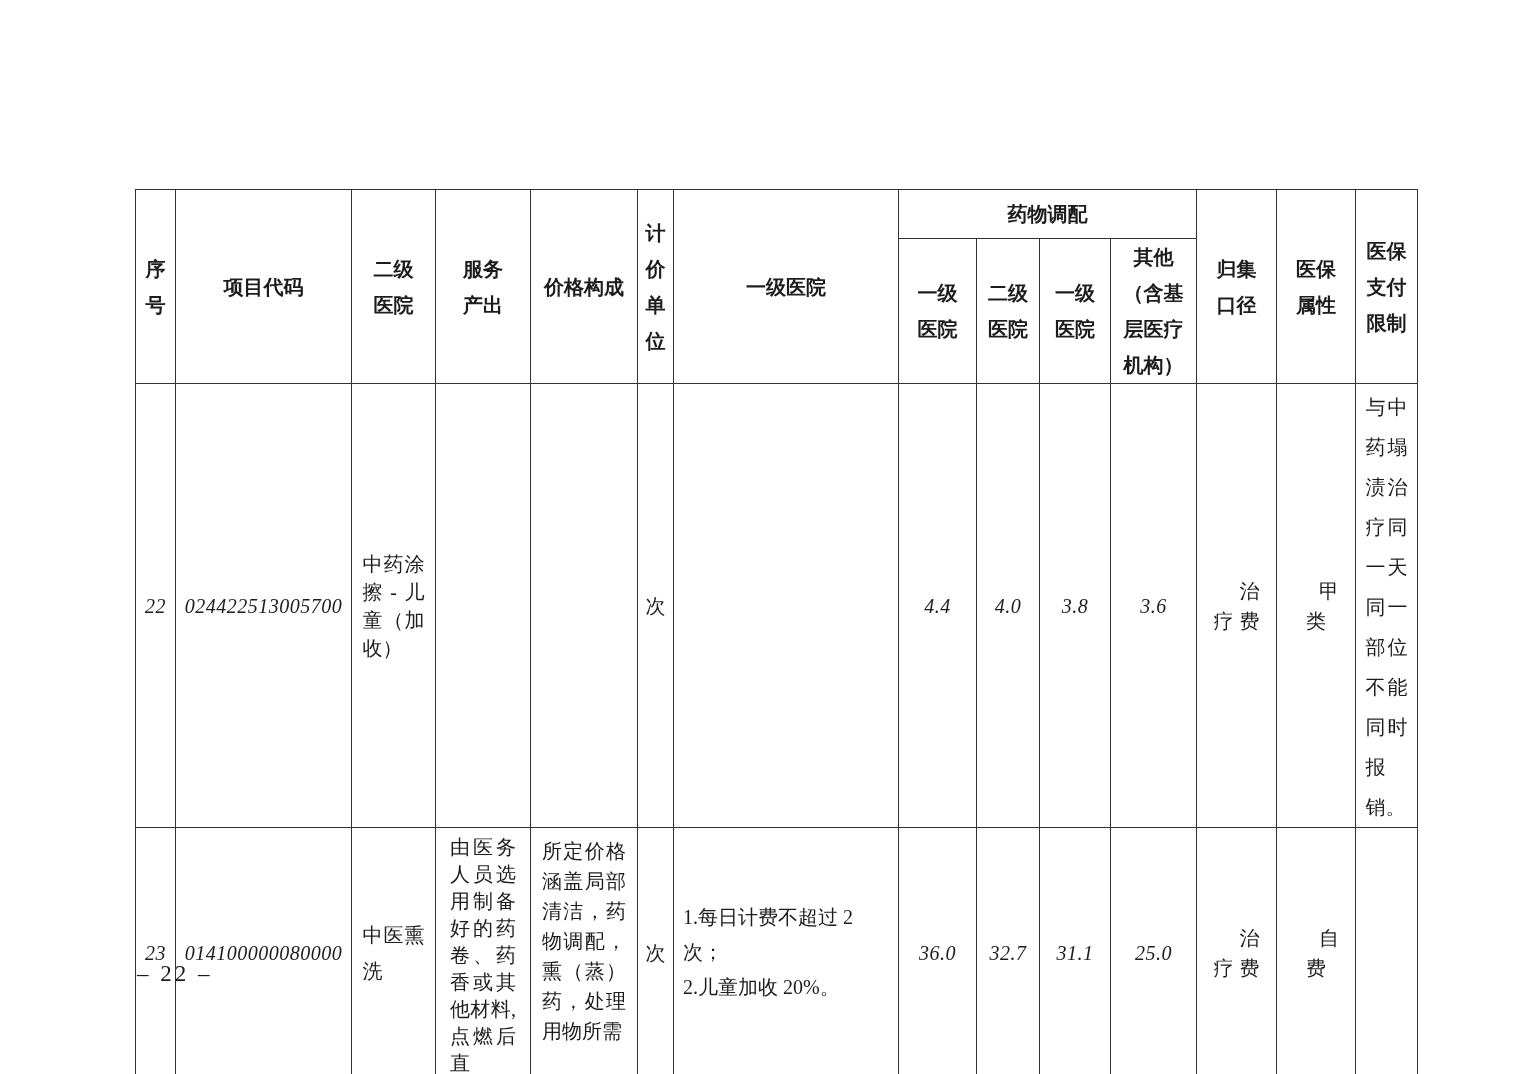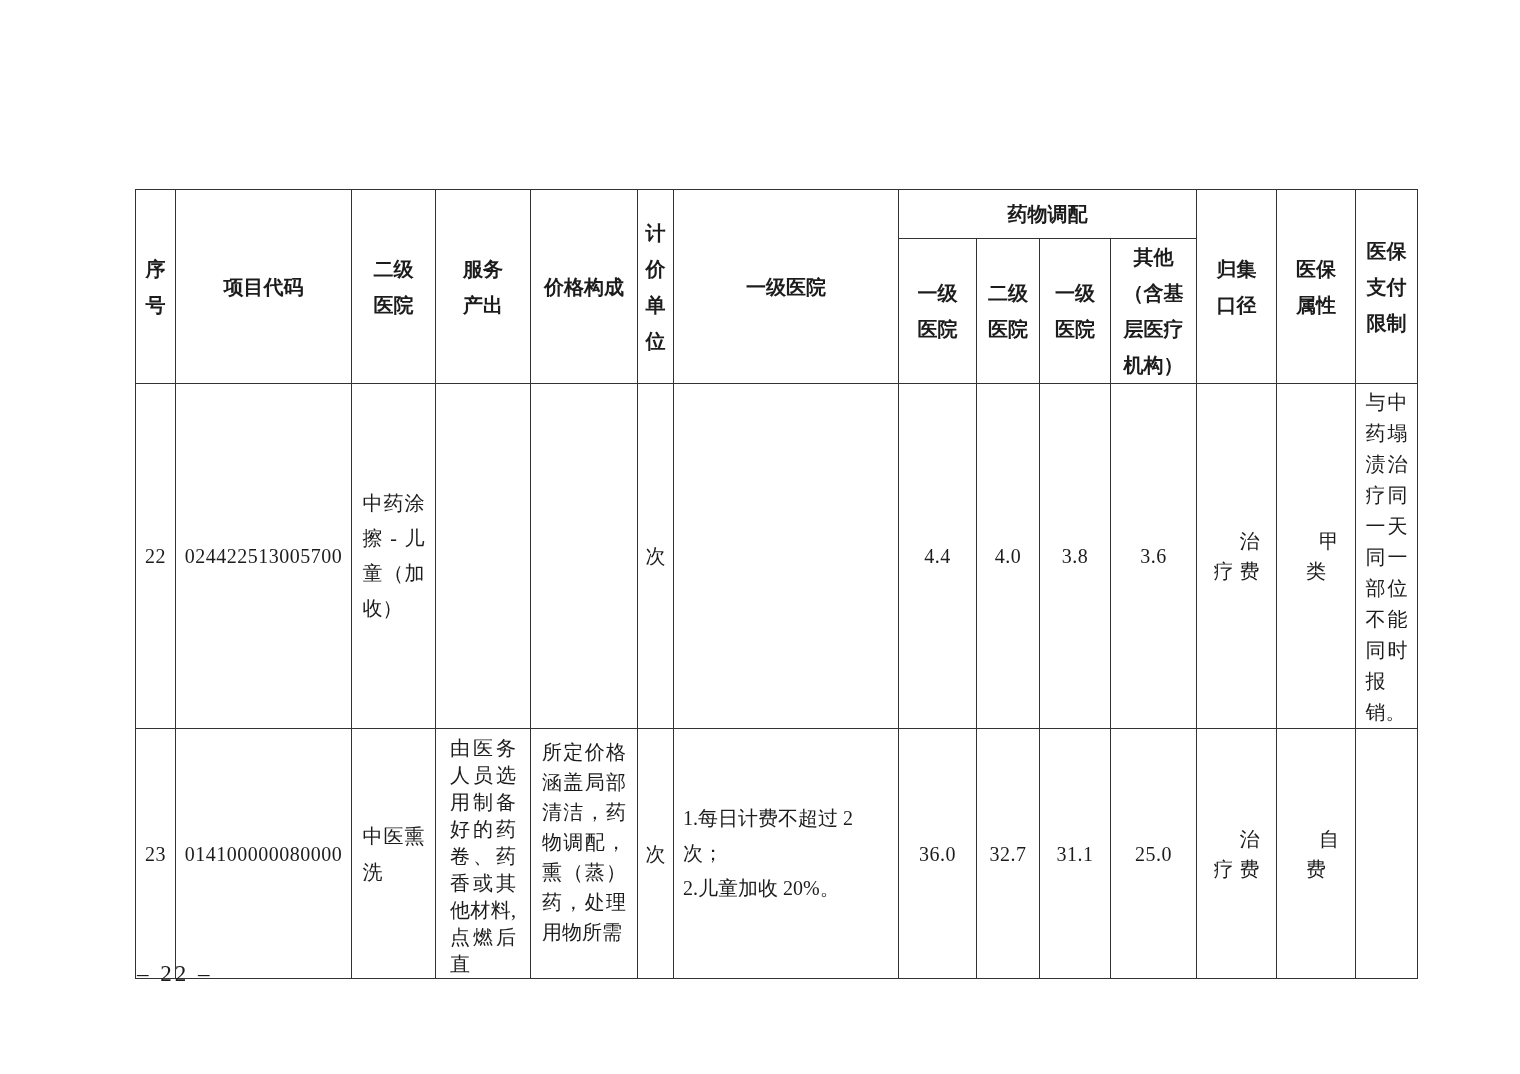--- a/index.html
+++ b/index.html
@@ -48,39 +48,39 @@
   
   .blk { margin: 0 auto; }
   .just {
     text-align: justify;
     text-justify: inter-character;
   }
   .top { vertical-align: top !important; }
   .lh28 { line-height: 28px; }
   .nowrap { white-space: nowrap; }
 
-  .name22 { width: 62px; line-height: 35px; }
+  .name22 { width: 62px; line-height: 28px; }
   .name23 { width: 62px; line-height: 36px; }
   .outp   { width: 66px; line-height: 27px; padding-top: 6px; }
   .pcomp  { width: 84px; line-height: 30px; padding-top: 8px; }
-  .limit  { width: 42px; line-height: 31px; padding-top: 3px; }
+  .limit  { width: 42px; line-height: 40px; padding-top: 3px; }
 
   .note {
     white-space: pre-line;
     text-align: left;
     padding-left: 9px;
     padding-right: 4px;
     line-height: 35px;
   }
   .sp {
     letter-spacing: 0.3em;
     margin-right: -0.3em;
     margin-left: 32px;
   }
-  .num { letter-spacing: 0.5px; }
+  .num { letter-spacing: 0.5px; font-style: italic; }
 
   .page-number {
     position: absolute;
     left: 137px;
     top: 961px;
     font-family: "Liberation Serif", serif;
     font-size: 23px;
     letter-spacing: 3px;
     color: #1c1c1c;
   }

